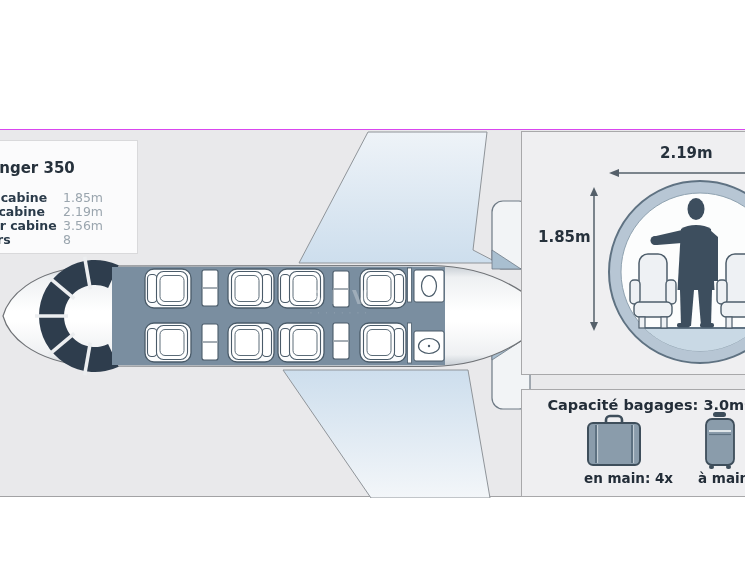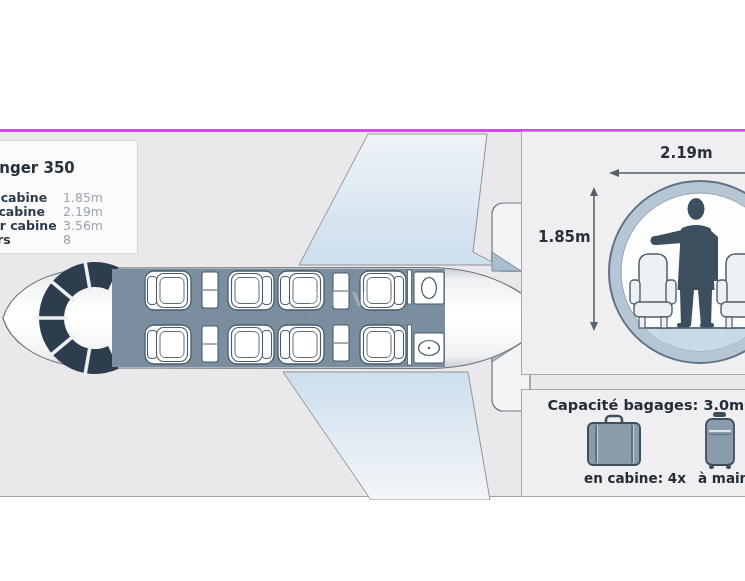--- a/index.html
+++ b/index.html
@@ -5,21 +5,21 @@
   html,body{margin:0;padding:0;}
   body{
     width:745px;height:581px;position:relative;overflow:hidden;
     background:#ffffff;
     font-family:"DejaVu Sans",sans-serif;
   }
   
   .stage{
     position:absolute;left:0;top:129px;width:745px;height:368px;
     background:#e9e9eb;
-    border-top:3px solid #d946ef;border-bottom:1px solid #a2a2a4;
+    border-top:1px solid #d946ef;border-bottom:1px solid #a2a2a4;
     box-sizing:border-box;
   }
   .stage svg{position:absolute;left:0;top:0;}
   
   .spec-panel{
     position:absolute;left:-112px;top:140px;width:250px;height:114px;
     background:#fbfbfc;border:1px solid #d9d9db;box-sizing:border-box;
     z-index:4;
   }
   .spec-title{
@@ -249,15 +249,15 @@
 
     <g>
       <rect x="191" y="22" width="13" height="5" rx="2.5" fill="#3e4e5b"></rect>
       <rect x="184" y="29" width="28" height="46" rx="6" fill="#8a9cab" stroke="#3e4e5b" stroke-width="1.8"></rect>
       <line x1="187" y1="41" x2="209" y2="41" stroke="#dfe6ea" stroke-width="2"></line>
       <line x1="187" y1="44.5" x2="209" y2="44.5" stroke="#5d7181" stroke-width="1.2"></line>
       <rect x="187" y="75" width="5" height="4" rx="2" fill="#3e4e5b"></rect>
       <rect x="204" y="75" width="5" height="4" rx="2" fill="#3e4e5b"></rect>
     </g>
   </svg>
-  <div class="bag-label hold">en cabine: 4x</div>
+  <div class="bag-label hold">en main: 4x</div>
   <div class="bag-label hand">à main: 4x</div>
 </div>
 
 </body></html>

